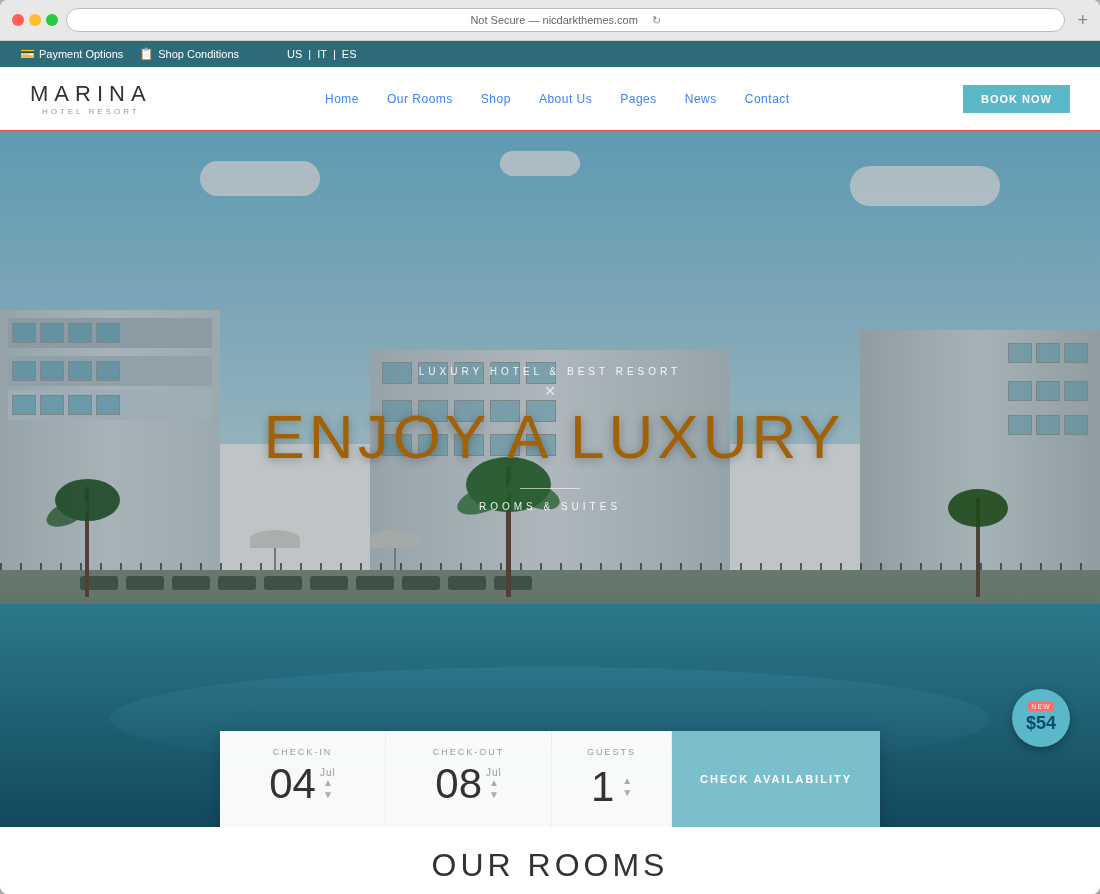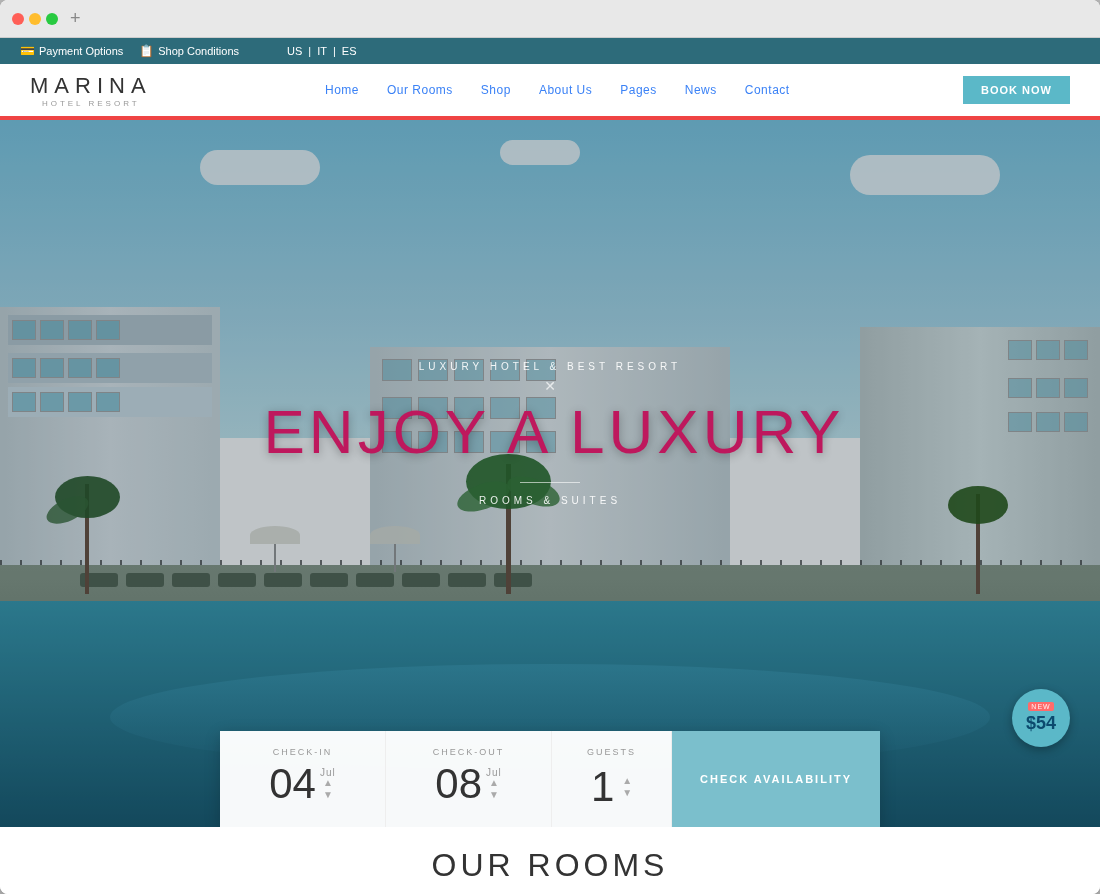--- a/index.html
+++ b/index.html
@@ -65,23 +65,23 @@
     .top-bar-item { display: flex; align-items: center; gap: 4px; cursor: pointer; }
     .lang-links { display: flex; gap: 6px; }
 
     
     .main-nav {
       background: #fff;
       padding: 0 30px;
       display: flex;
       align-items: center;
       justify-content: space-between;
-      border-bottom: 4px solid #ef4444;
+      border-bottom: 1px solid #ef4444;
       flex-shrink: 0;
-      height: 56px;
+      height: 64px;
     }
     .logo-area { display: flex; flex-direction: column; }
     .logo-name { font-size: 22px; font-weight: 300; letter-spacing: 6px; color: #333; }
     .logo-sub { font-size: 8px; letter-spacing: 3px; color: #999; text-align: center; }
     .nav-links { display: flex; gap: 28px; align-items: center; }
     .nav-link { font-size: 12px; color: #3b82f6; text-decoration: none; letter-spacing: 0.5px; cursor: pointer; }
     .book-now-btn {
       background: #5bb8c8;
       color: #fff;
       padding: 8px 18px;
@@ -185,21 +185,21 @@
     .hero-subtitle {
       font-size: 10px;
       letter-spacing: 4px;
       color: rgba(255,255,255,0.9);
       margin-bottom: 6px;
     }
     .hero-x { color: rgba(255,255,255,0.7); font-size: 14px; margin-bottom: 4px; }
     .hero-title {
       font-size: 62px;
       font-weight: 100;
-      color: #be185d;
+      color: #a16207;
       letter-spacing: 4px;
       line-height: 1.1;
       text-shadow: 0 2px 10px rgba(0,0,0,0.3);
       margin-bottom: 16px;
       margin-left: 8px;
     }
     .hero-divider {
       width: 60px;
       height: 1px;
       background: rgba(255,255,255,0.6);
@@ -347,20 +347,24 @@
 </head>
 <body>
 
 <div class="browser-window">
 
   <div class="browser-chrome">
     <div class="browser-dots">
       <div class="dot dot-red"></div>
       <div class="dot dot-yellow"></div>
       <div class="dot dot-green"></div>
+    </div>
+    <div class="address-bar">
+      <span>Not Secure — nicdarkthemes.com</span>
+      <span style="margin-left:8px;color:#888;">↻</span>
     </div>
     <span class="new-tab-btn">+</span>
   </div>
 
   <div class="website">
 
     <div class="top-bar">
       <div class="top-bar-left">
         <div class="top-bar-item">
           <span style="font-size:12px;">💳</span>

